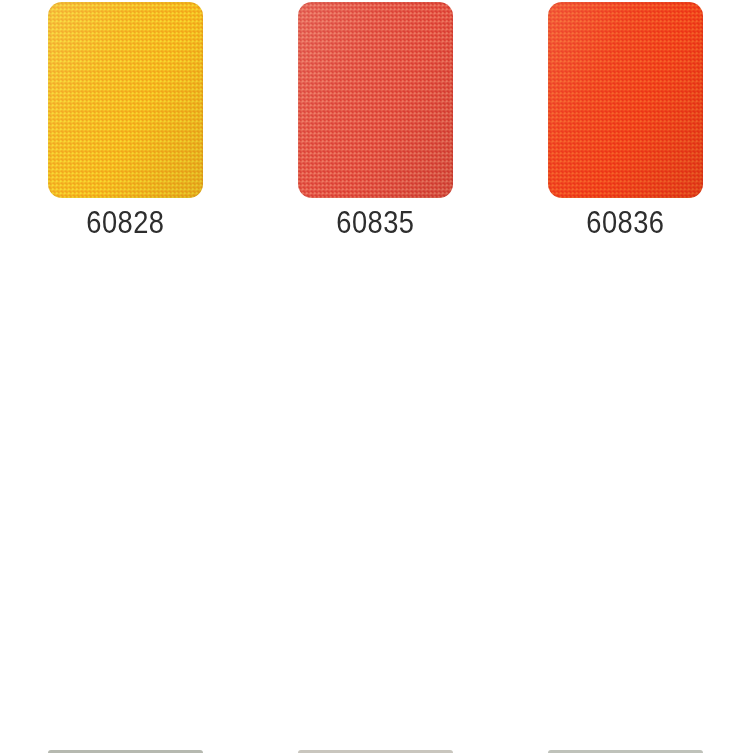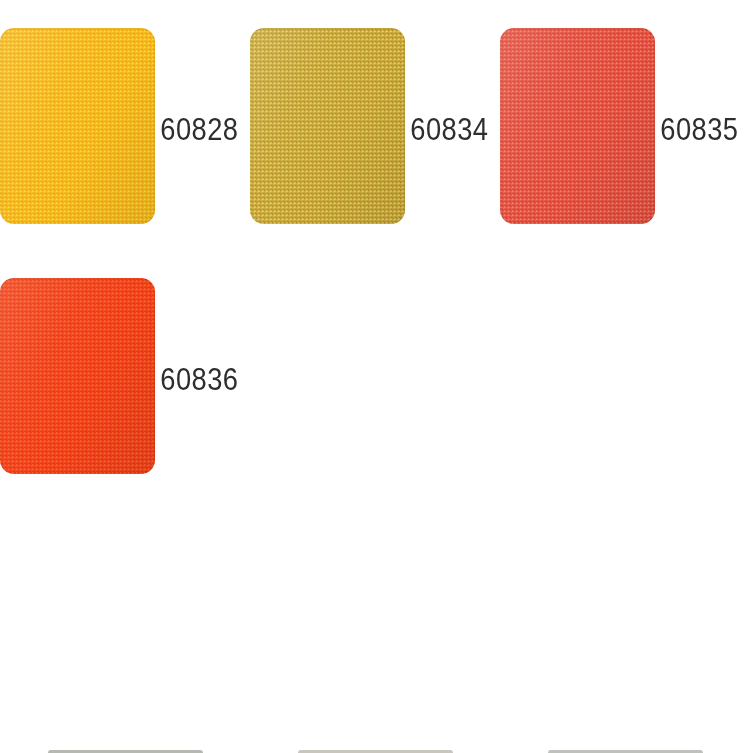--- a/index.html
+++ b/index.html
@@ -23,20 +23,21 @@
     display: grid;
     grid-template-columns: repeat(3, 250px);
     grid-auto-rows: 250px;
   }
 
   .swatch-cell {
     position: relative;
     width: 250px;
     height: 250px;
     display: flex;
+    flex-direction: column;
     align-items: center;
     justify-content: flex-start;
   }
 
   
   .chip {
     position: relative;
     width: 155px;
     height: 196px;
     border-radius: 14px;
@@ -147,28 +148,20 @@
 <div id="swatch-grid">
     <div class="swatch-cell">
       <div class="chip" style="background-color: rgb(245, 184, 32);">
         <div class="weave"></div>
         <div class="sheen"></div>
         <div class="edge"></div>
       </div>
       <div class="swatch-label">60828</div>
     </div>
     <div class="swatch-cell">
-      <div class="chip" style="background-color: rgb(201, 168, 60);">
-        <div class="weave"></div>
-        <div class="sheen"></div>
-        <div class="edge"></div>
-      </div>
-      <div class="swatch-label">60834</div>
-    </div>
-    <div class="swatch-cell">
       <div class="chip" style="background-color: rgb(227, 83, 67);">
         <div class="weave"></div>
         <div class="sheen"></div>
         <div class="edge"></div>
       </div>
       <div class="swatch-label">60835</div>
     </div>
     <div class="swatch-cell">
       <div class="chip" style="background-color: rgb(241, 68, 28);">
         <div class="weave"></div>

